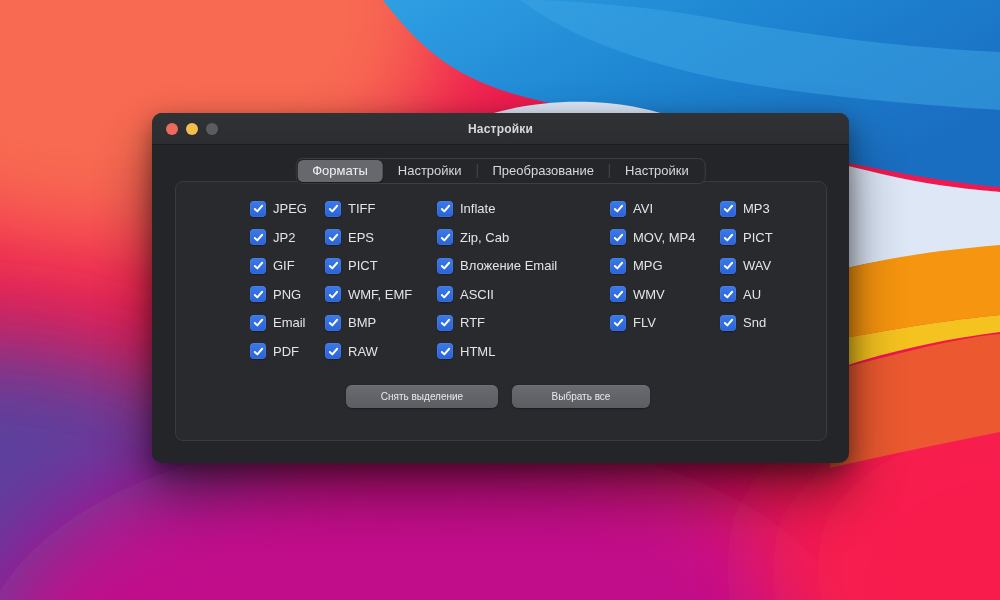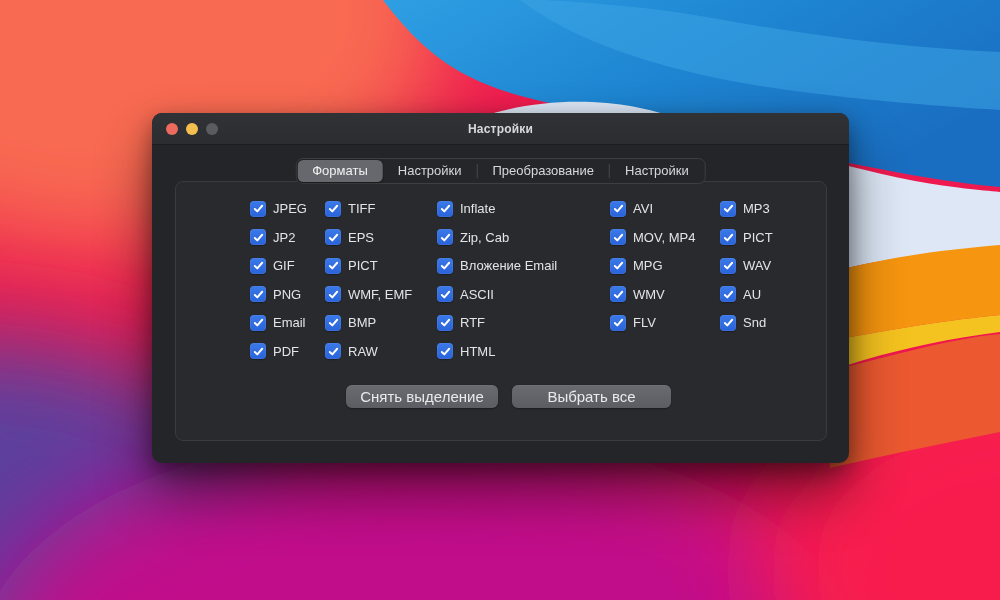--- a/index.html
+++ b/index.html
@@ -52,25 +52,25 @@
     width:16px; height:16px; border-radius:4px; flex:0 0 16px;
     background:linear-gradient(#3b79e8,#2a63da);
     box-shadow:inset 0 0 0 .5px rgba(255,255,255,.12), 0 .5px 1px rgba(0,0,0,.3);
     display:flex; align-items:center; justify-content:center;
   }
   .fl { font-size:13px; color:#e3e4e6; white-space:nowrap; }
 
   .btn {
     position:absolute; height:23px; border:none; border-radius:6px;
     background:linear-gradient(#6a6b70,#5c5d62);
-    color:#e9eaec; font-size:15px; font-family:"Liberation Sans", sans-serif;
+    color:#e9eaec; font-size:10px; font-family:"Liberation Sans", sans-serif;
     box-shadow:0 .5px 1.5px rgba(0,0,0,.35), inset 0 .5px 0 rgba(255,255,255,.08);
   }
   .btn.deselect { left:170px; top:203px; width:152px; }
-  .btn.select   { left:336px; top:203px; width:159px; }
+  .btn.select   { left:336px; top:203px; width:138px; }
 </style>
 </head>
 <body>
 
 <div class="stage">
 
   <svg class="wallpaper" viewBox="0 0 1000 600" preserveAspectRatio="none" aria-hidden="true">
     <defs>
       <filter id="soft" x="-60%" y="-60%" width="220%" height="220%">
         <feGaussianBlur stdDeviation="48"></feGaussianBlur>

